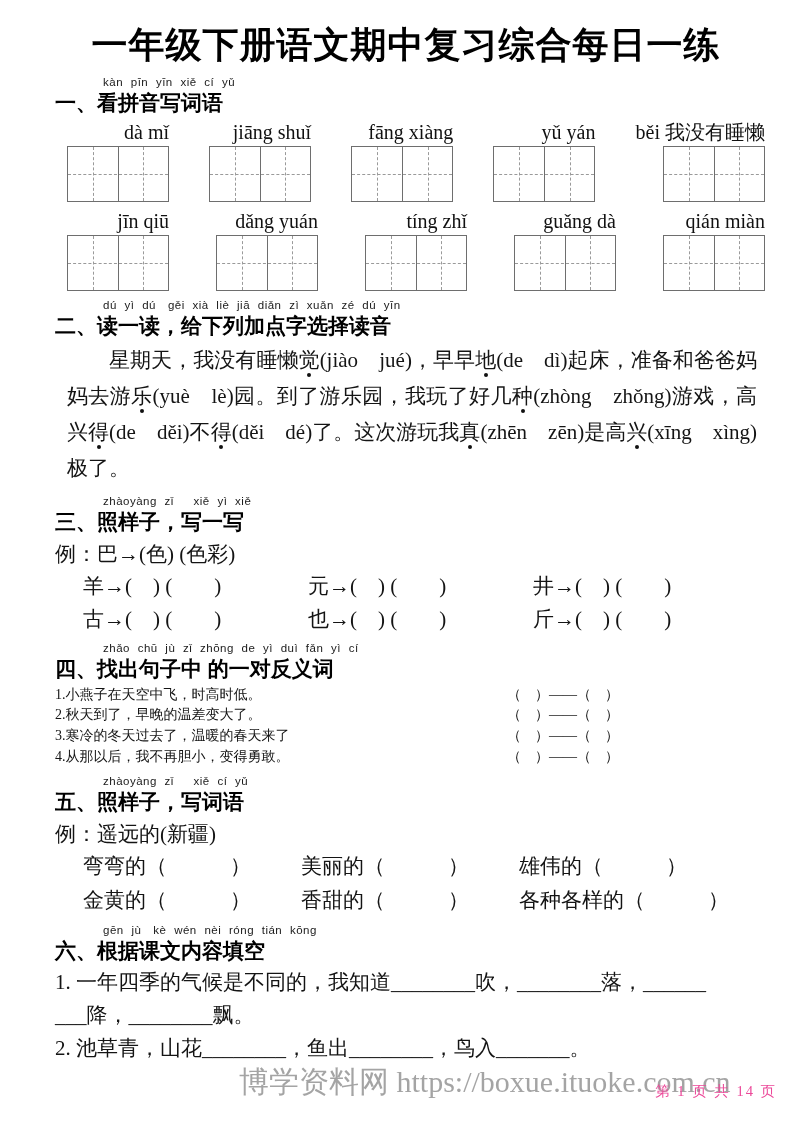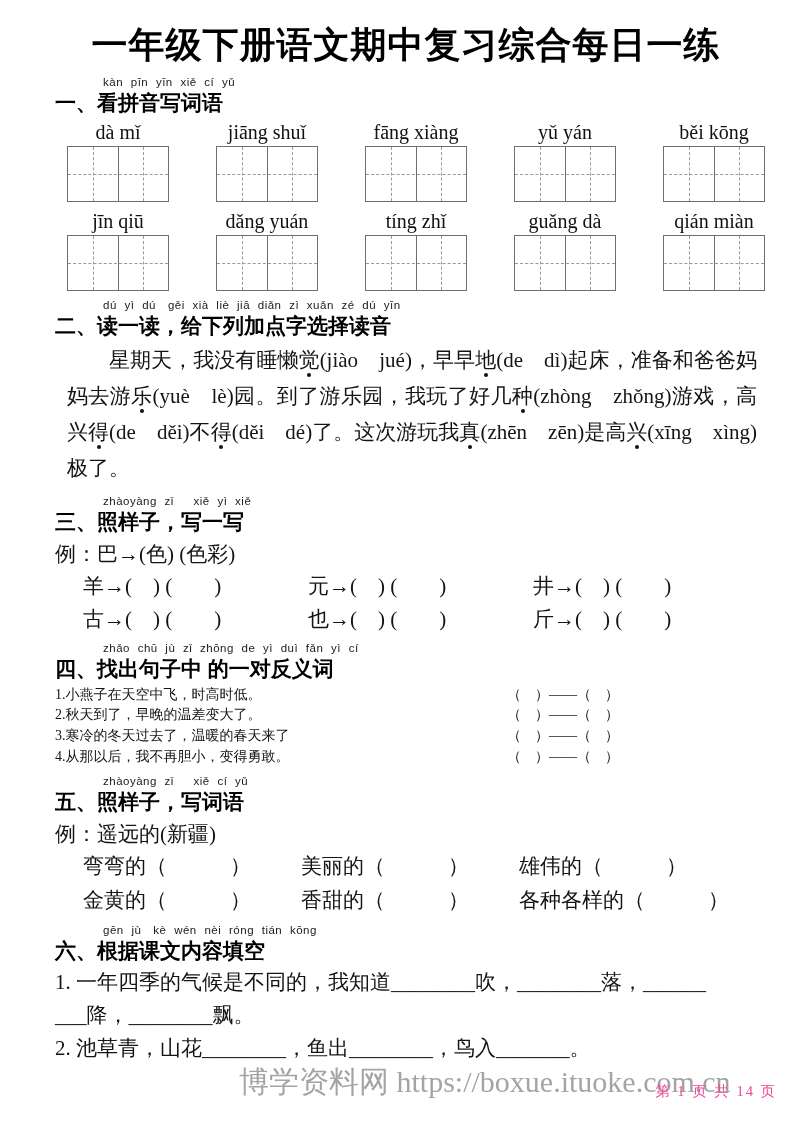--- a/index.html
+++ b/index.html
@@ -15,21 +15,21 @@
 
   
   .sec{margin-top:10px;}
   .sec .py{font-family:"Liberation Sans","DejaVu Sans",sans-serif;font-size:11.5px;
            color:#1a1a1a;margin-left:48px;line-height:1;word-spacing:4px;letter-spacing:.5px;}
   .sec .hd{font-family:"Liberation Sans","DejaVu Sans",sans-serif;font-weight:bold;
            font-size:21px;line-height:1.2;color:#000;margin-top:1px;}
 
   
   .gridrow{display:flex;justify-content:space-between;width:698px;margin-left:12px;margin-top:6px;}
-  .wgroup{display:flex;flex-direction:column;align-items:center;}
+  .wgroup{display:flex;flex-direction:column;align-items:flex-end;}
   .wlabel{font-size:20px;line-height:1.1;margin-bottom:3px;color:#111;}
   .tzbox{display:flex;width:100px;height:54px;border:1.5px solid #6e6e6e;position:relative;background:#fff;}
   .tzbox .cell{flex:1;position:relative;border-right:1px solid #6e6e6e;}
   .tzbox .cell:last-child{border-right:none;}
   .tzbox .cell::before{content:"";position:absolute;left:50%;top:0;bottom:0;border-left:1px dashed #9a9a9a;}
   .tzbox::after{content:"";position:absolute;left:0;right:0;top:50%;border-top:1px dashed #9a9a9a;}
 
   
   .passage{font-size:21px;line-height:1.72;margin:4px 0 0 12px;text-indent:2em;text-align:justify;}
   .dot{position:relative;}
@@ -93,21 +93,21 @@
         </div>
     </div>
     <div class="wgroup">
       <div class="wlabel">yǔ yán</div>
       <div class="tzbox">
           <div class="cell"></div>
           <div class="cell"></div>
         </div>
     </div>
     <div class="wgroup">
-      <div class="wlabel">běi kōng</div>
+      <div class="wlabel">běi 我没有睡懒</div>
       <div class="tzbox">
           <div class="cell"></div>
           <div class="cell"></div>
         </div>
     </div>
   </div>
 
   <div class="gridrow" style="margin-top:8px;">
     <div class="wgroup">
       <div class="wlabel">jīn qiū</div>

